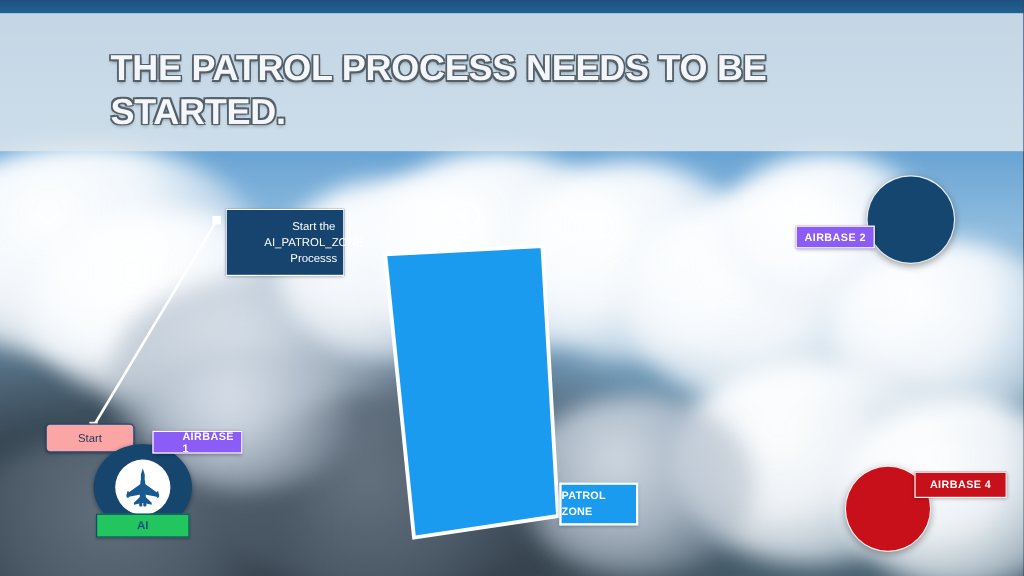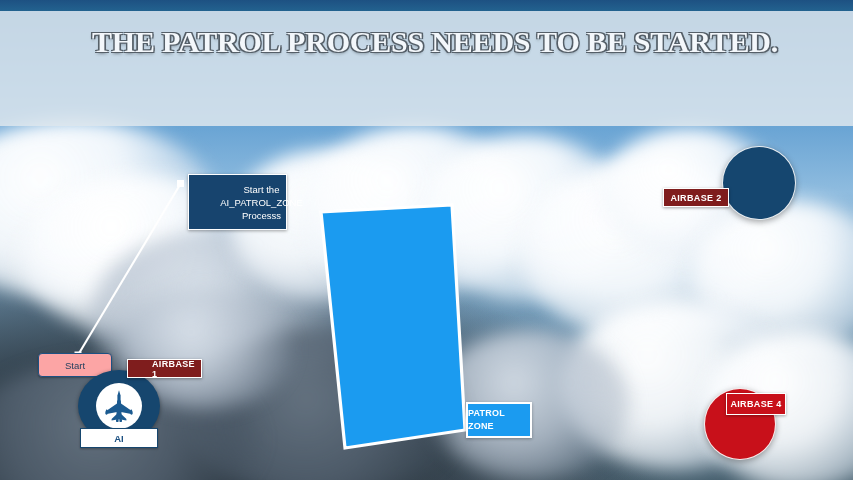--- a/index.html
+++ b/index.html
@@ -42,29 +42,28 @@
   
   .topstrip {
     position:absolute; left:0; top:0; width:853px; height:11px;
     background:linear-gradient(180deg,#1d5182 0%,#23628f 100%);
   }
   .banner {
     position:absolute; left:0; top:11px; width:853px; height:115px;
     background:rgba(221,230,238,.86);
   }
   .banner-title {
-    position:absolute; left:92px; top:24px; width:700px;
+    position:absolute; left:92px; top:40px; width:700px;
     font-size:30px; font-weight:bold; line-height:36px;
     letter-spacing:-.2px;
     color:#f3f7fb;
     text-shadow:
       -1.4px -1.4px 0 #555f68, 1.4px -1.4px 0 #555f68,
       -1.4px  1.4px 0 #555f68, 1.4px  1.4px 0 #555f68,
        0 2px 3px rgba(40,48,56,.45);
-    font-family: Liberation Serif, serif;
   }
 
   
   .leader { position:absolute; left:0; top:0; width:853px; height:480px; pointer-events:none; }
 
   
   .callout {
     position:absolute; left:188px; top:174px; width:99px; height:56px;
     background:#17446e;
     border:1.4px solid #ffffff;
@@ -110,42 +109,42 @@
     box-shadow:0 1px 4px rgba(0,0,0,.4);
   }
   .ai-disc {
     position:absolute; left:50%; top:50%; transform:translate(-50%,-50%);
     width:46px; height:46px; border-radius:50%;
     background:#ffffff;
     display:flex; align-items:center; justify-content:center;
   }
   .ai-label {
     position:absolute; left:80px; top:428px; width:78px; height:20px;
-    background:#ffffff;
+    background:#22c55e;
     border:1.6px solid #16466e;
     color:#1d5182;
     font-size:9.5px; font-weight:600;
     display:flex; align-items:center; justify-content:center;
     box-shadow:0 1px 2px rgba(0,0,0,.28);
   }
 
   
   .ab-label {
     position:absolute;
     font-size:9px; font-weight:600; letter-spacing:.35px;
     display:flex; align-items:center; justify-content:center;
     box-shadow:0 1px 3px rgba(0,0,0,.35);
     color:#ffffff;
   }
-  .ab-navy { background:#7f1d1d; border:1.6px solid #ffffff;justify-content:center; }
+  .ab-navy { background:#8b5cf6; border:1.6px solid #ffffff;justify-content:center; }
   .ab-red  { background:#c8101a; border:1.8px solid #ffffff; }
 
   .ab1 { left:127px; top:359px; width:75px; height:19px;padding-left:24px; }
   .ab2 { left:663px; top:188px; width:66px; height:19px; }
-  .ab4 { left:726px; top:393px; width:60px; height:22px; }
+  .ab4 { left:762px; top:393px; width:77px; height:22px; }
 
   
   .circle {
     position:absolute; border-radius:50%;
     box-shadow:0 2px 6px rgba(0,0,0,.35);
   }
   .c-navy { background:#15466f; border:1.4px solid rgba(255,255,255,.9); }
   .c-red  { background:#c8101a; border:1.6px solid rgba(255,255,255,.92); }
 
   .ab2-circle { left:722px; top:146px; width:74px; height:74px; }

